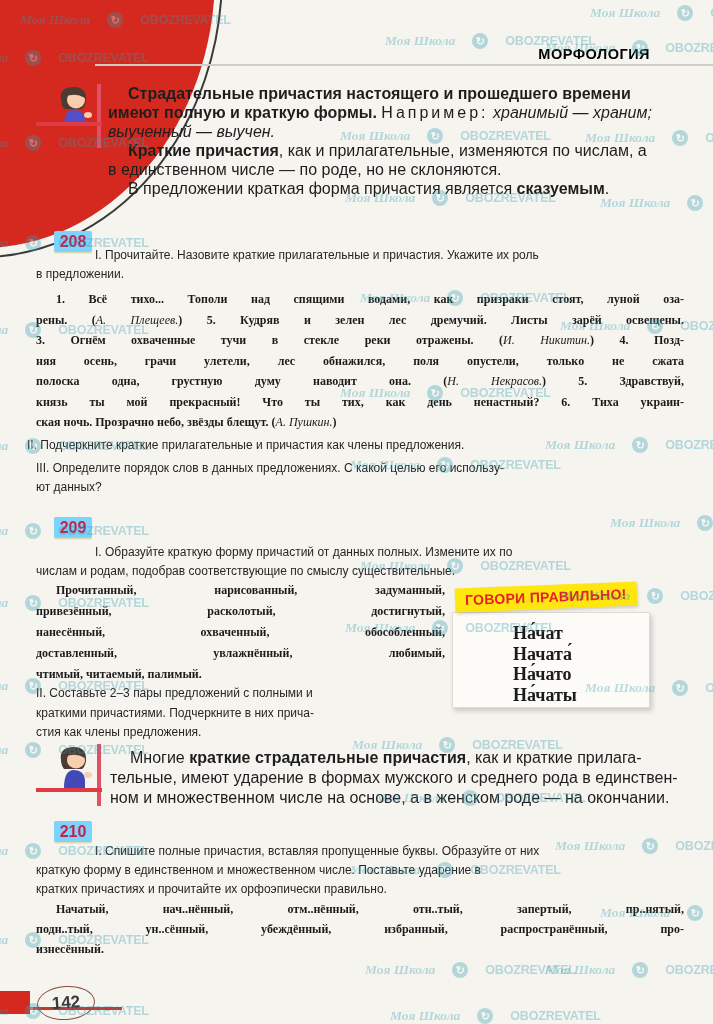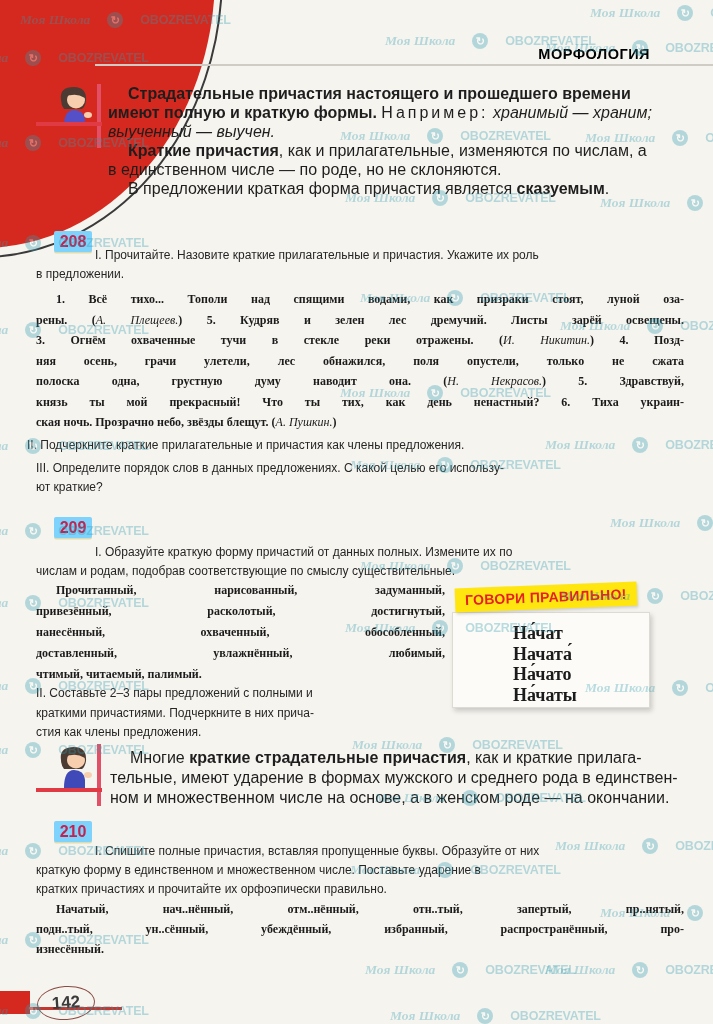--- a/index.html
+++ b/index.html
@@ -101,21 +101,21 @@
       <div class="tl j"><span>няя осень, грачи улетели, лес обнажился, поля опустели, только не сжата</span></div>
       <div class="tl j"><span>полоска одна, грустную думу наводит она. (</span><span class="i">Н. Некрасов.</span><span>) 5. Здравствуй,</span></div>
       <div class="tl j"><span>князь ты мой прекрасный! Что ты тих, как день ненастный? 6. Тиха украин-</span></div>
       <div class="tl"><span>ская ночь. Прозрачно небо, звёзды блещут. (</span><span class="i">А. Пушкин.</span><span>)</span></div>
     </div>
   <div class="task" style="left:27px;top:436px;width:648px">
       <div class="tl"><span>II. Подчеркните краткие прилагательные и причастия как члены предложения.</span></div>
     </div>
   <div class="task" style="left:36px;top:459px;width:648px">
       <div class="tl"><span>III. Определите порядок слов в данных предложениях. С какой целью его использу-</span></div>
-      <div class="tl"><span>ют краткие?</span></div>
+      <div class="tl"><span>ют данных?</span></div>
     </div>
 
   <div class="badge" style="top:517px">209</div>
   <div class="task" style="left:36px;top:543px;width:650px">
       <div class="tl ind1"><span>I. Образуйте краткую форму причастий от данных полных. Измените их по</span></div>
       <div class="tl"><span>числам и родам, подобрав соответствующие по смыслу существительные.</span></div>
     </div>
   <div class="serifp" style="left:36px;top:580px;width:409px;line-height:21px">
       <div class="tl j ind"><span>Прочитанный, нарисованный, задуманный,</span></div>
       <div class="tl j"><span>привезённый, расколотый, достигнутый,</span></div>

